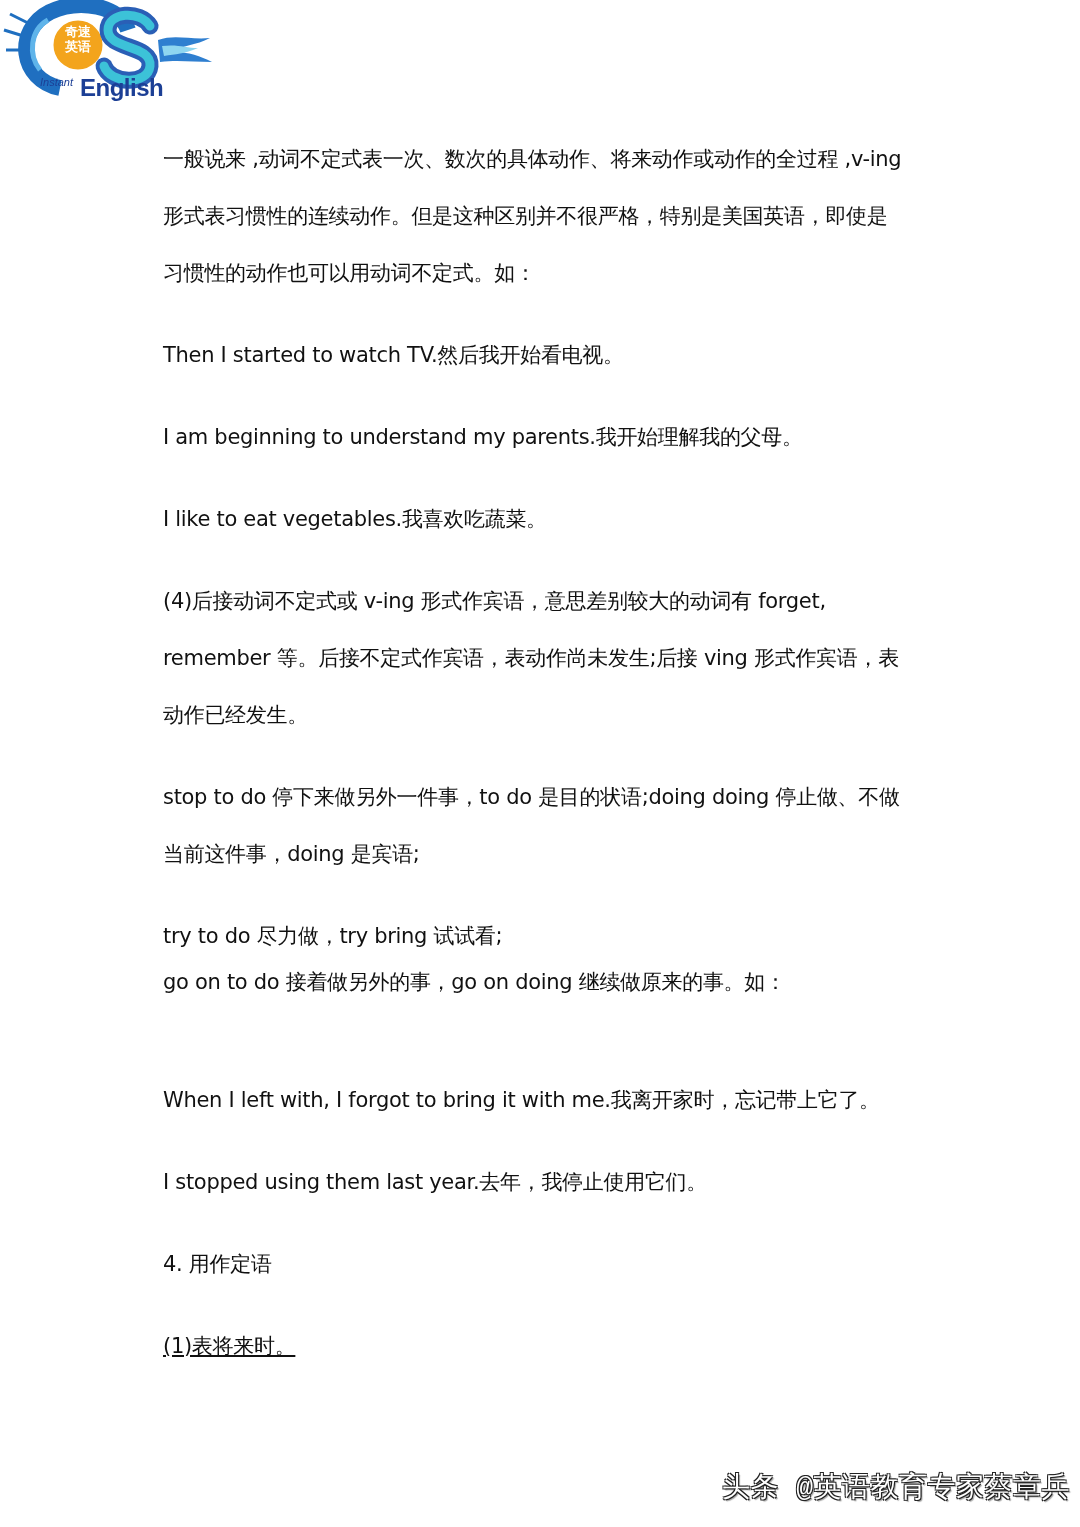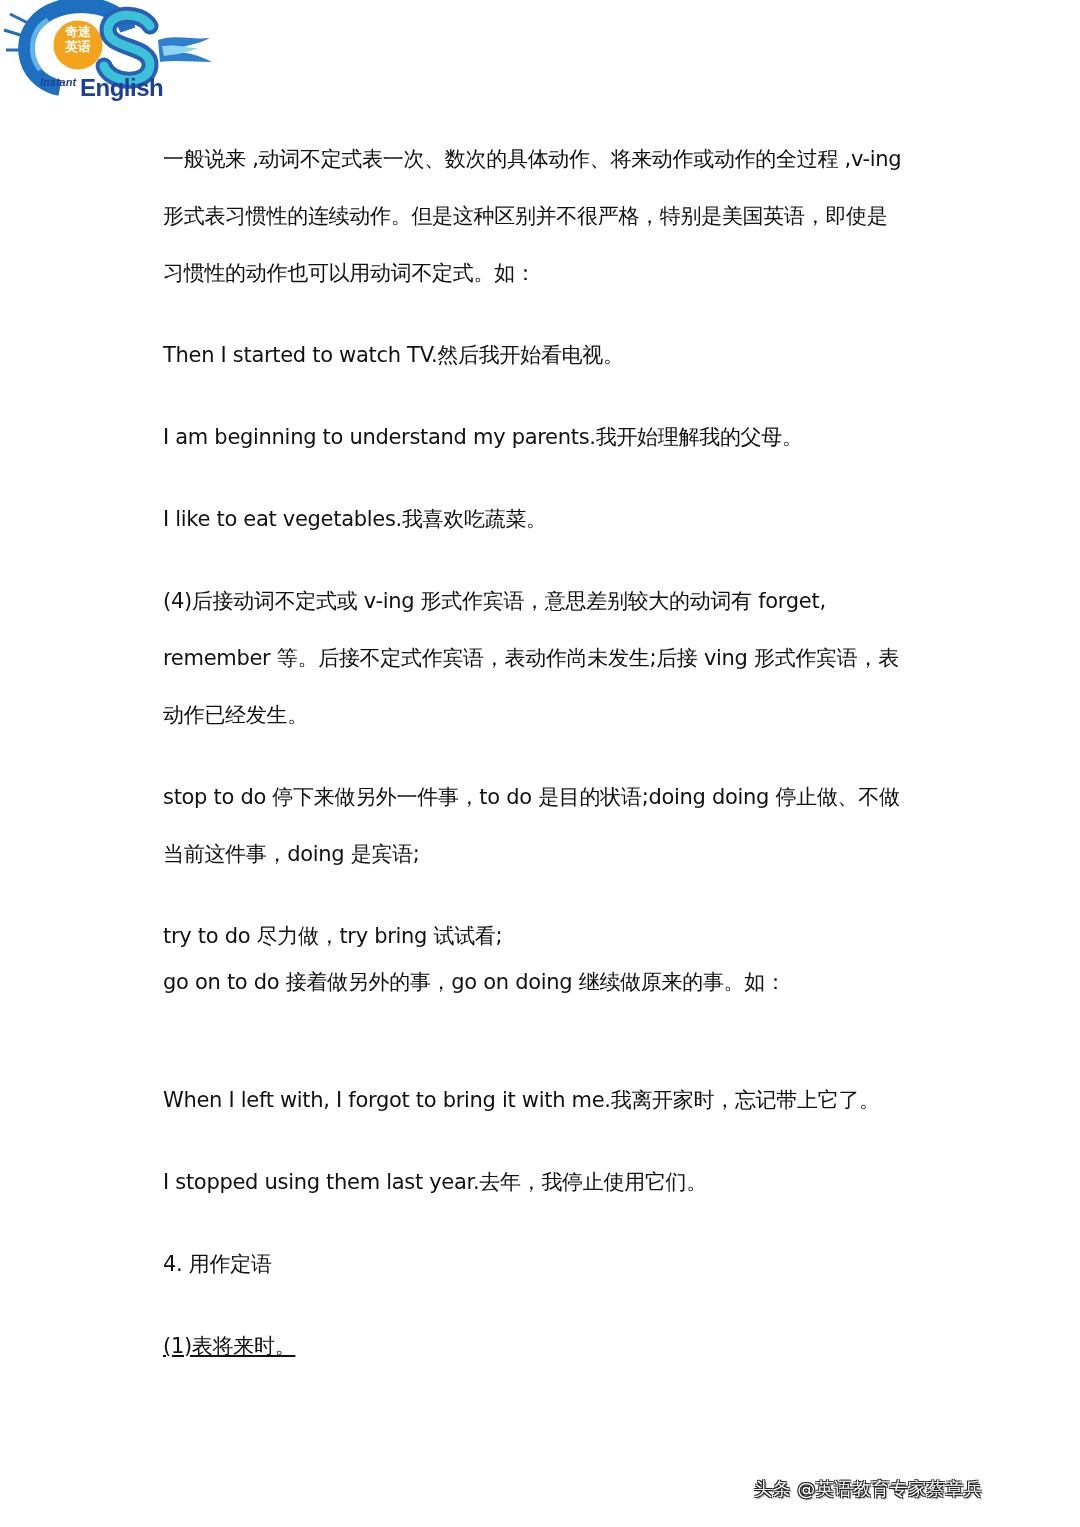--- a/index.html
+++ b/index.html
@@ -32,31 +32,32 @@
       position: absolute;
       left: 0;
       white-space: nowrap;
       font-size: 21px;
       line-height: 28px;
       letter-spacing: -0.3px;
       text-align: right;
     }
     .watermark {
       position: absolute;
-      left: 754px;
+      left: 722px;
       top: 1472px;
-      font-size: 18px;
+      font-size: 28px;
       line-height: 34px;
       color: #ffffff;
       white-space: nowrap;
       text-shadow:
         -1px -1px 0 #222, 1px -1px 0 #222,
         -1px 1px 0 #222, 1px 1px 0 #222,
         2px 2px 1px rgba(0,0,0,0.35);
       letter-spacing: 0.5px;
+      font-family: Liberation Mono, monospace;
     }
   </style>
 </head>
 <body>
 
 <div class="logo">
   <svg width="230" height="110" viewBox="0 0 230 110">
 
     <line x1="10" y1="14" x2="34" y2="26" stroke="#1f6fc0" stroke-width="3"></line>
     <line x1="4" y1="30" x2="30" y2="38" stroke="#1f6fc0" stroke-width="3"></line>
@@ -70,21 +71,21 @@
     <path d="M150 26 C 140 10, 108 12, 108 30 C 108 50, 152 44, 150 66 C 148 86, 110 84, 104 66" fill="none" stroke="#2a5fb6" stroke-width="17" stroke-linecap="round"></path>
     <path d="M150 26 C 140 10, 108 12, 108 30 C 108 50, 152 44, 150 66 C 148 86, 110 84, 104 66" fill="none" stroke="#3cc2d8" stroke-width="9" stroke-linecap="round"></path>
 
     <path d="M158 40 C 175 34, 190 40, 210 38 C 195 46, 185 44, 172 52 C 190 52, 200 56, 212 62 C 192 62, 178 60, 160 62 Z" fill="#2f7fd0"></path>
     <path d="M162 46 C 178 44, 186 48, 198 48 C 184 54, 176 54, 164 56 Z" fill="#8fd6f0"></path>
   </svg>
   <div style="position:absolute;left:60px;top:24px;width:36px;text-align:center;color:#ffffff;font-size:13px;line-height:15px;font-weight:bold;font-family:'DejaVu Sans',sans-serif;">
     <div>奇速</div>
     <div>英语</div>
   </div>
-  <span style="position:absolute;left:40px;top:76px;font-size:11px;font-style:italic;font-weight:bold;color:#1c3f95;font-family:'Liberation Sans',sans-serif;">Instant</span>
+  <span style="position:absolute;left:40px;top:76px;font-size:11px;font-style:italic;font-weight:normal;color:#1c3f95;font-family:'Liberation Sans',sans-serif;">Instant</span>
   <span style="position:absolute;left:80px;top:74px;font-size:24px;font-weight:bold;color:#1c3f95;font-family:'Liberation Sans',sans-serif;letter-spacing:-0.5px;">English</span>
 </div>
 
 <div class="content">
   <div class="line" style="top:145px;">一般说来 ,动词不定式表一次、数次的具体动作、将来动作或动作的全过程 ,v-ing</div>
   <div class="line" style="top:202px;">形式表习惯性的连续动作。但是这种区别并不很严格，特别是美国英语，即使是</div>
   <div class="line" style="top:259px;">习惯性的动作也可以用动词不定式。如：</div>
   <div class="line" style="top:341px;">Then I started to watch TV.然后我开始看电视。</div>
   <div class="line" style="top:423px;">I am beginning to understand my parents.我开始理解我的父母。</div>
   <div class="line" style="top:505px;">I like to eat vegetables.我喜欢吃蔬菜。</div>

